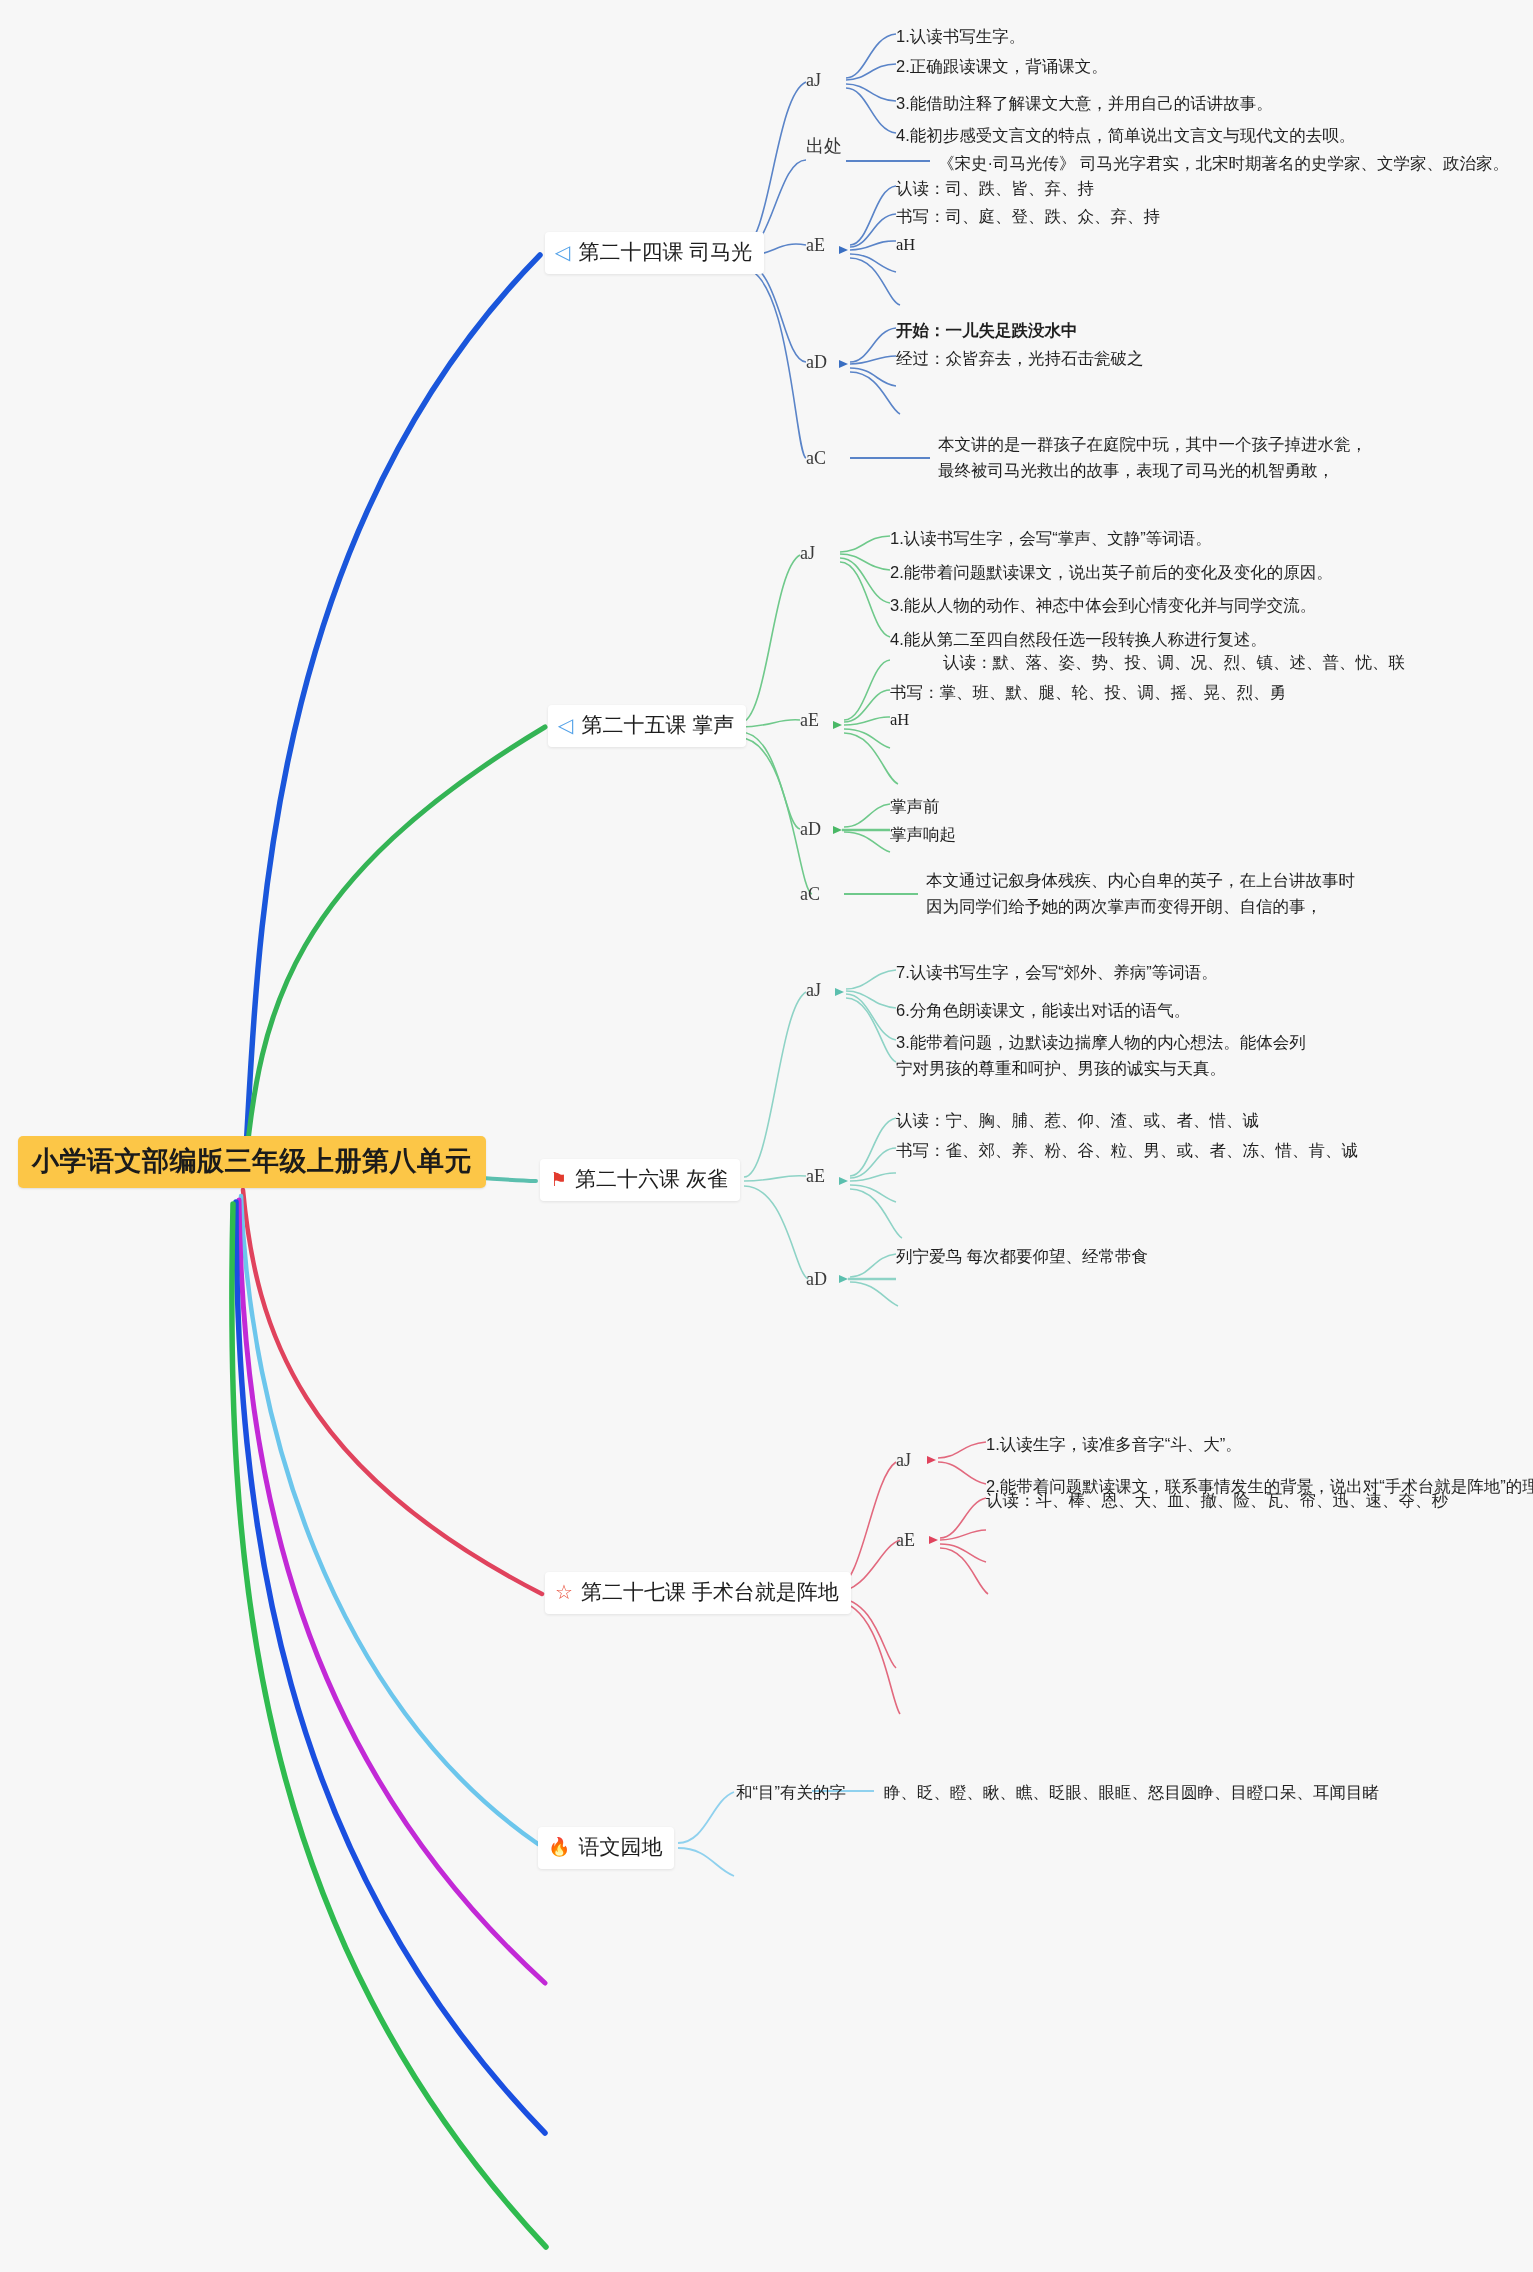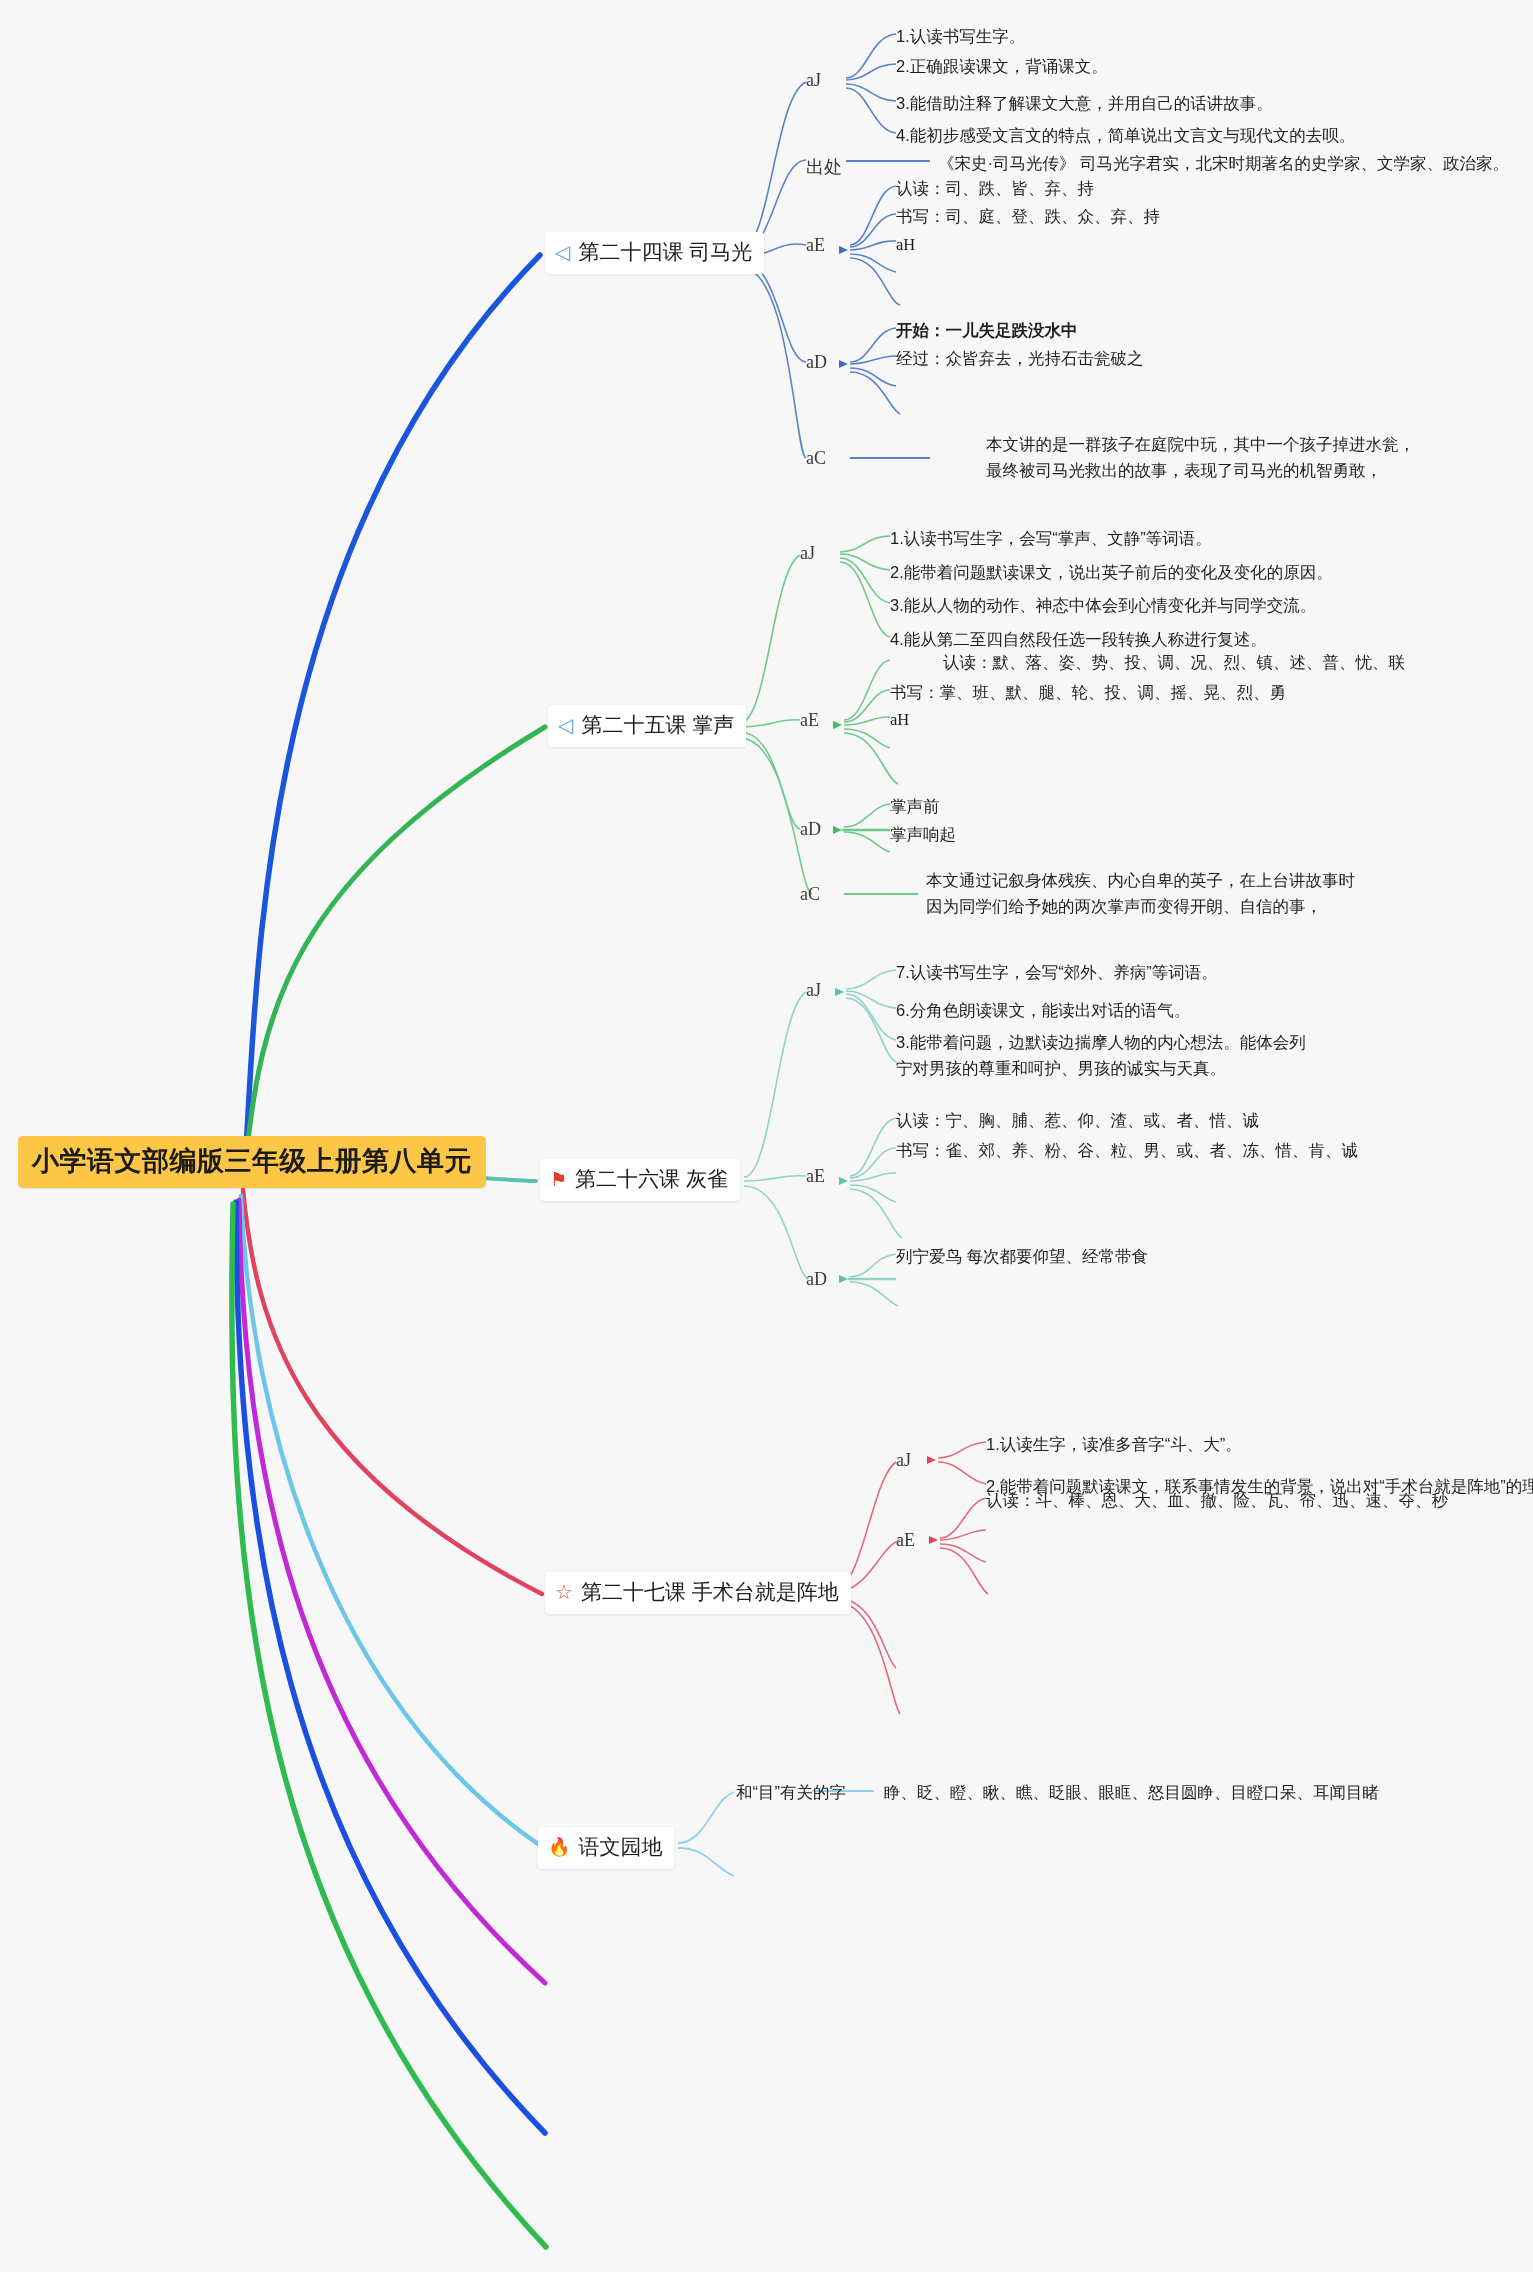--- a/index.html
+++ b/index.html
@@ -185,34 +185,34 @@
     <span class="glyph" style="color:#54a2e8;">◁</span>
     <span>第二十四课 司马光</span>
   </div>
 
   <div class="node mid" style="left:806px;top:70px;">aJ</div>
   <div class="node leaf nowrap" style="left:896px;top:24px;">1.认读书写生字。</div>
   <div class="node leaf nowrap" style="left:896px;top:54px;">2.正确跟读课文，背诵课文。</div>
   <div class="node leaf nowrap" style="left:896px;top:91px;">3.能借助注释了解课文大意，并用自己的话讲故事。</div>
   <div class="node leaf nowrap" style="left:896px;top:123px;">4.能初步感受文言文的特点，简单说出文言文与现代文的去呗。</div>
 
-  <div class="node mid" style="left:806px;top:155px;">出处</div>
+  <div class="node mid" style="left:806px;top:134px;">出处</div>
   <div class="node leaf nowrap" style="left:938px;top:151px;">《宋史·司马光传》 司马光字君实，北宋时期著名的史学家、文学家、政治家。</div>
 
   <div class="node mid" style="left:806px;top:235px;">aE</div>
   <div class="node leaf nowrap" style="left:896px;top:176px;">认读：司、跌、皆、弃、持</div>
   <div class="node leaf nowrap" style="left:896px;top:204px;">书写：司、庭、登、跌、众、弃、持</div>
   <div class="node leaf nowrap mid" style="left:896px;top:232px;">aH</div>
 
   <div class="node mid" style="left:806px;top:352px;">aD</div>
   <div class="node leaf nowrap" style="left:896px;top:318px;font-weight:bold;">开始：一儿失足跌没水中</div>
   <div class="node leaf nowrap" style="left:896px;top:346px;">经过：众皆弃去，光持石击瓮破之</div>
 
   <div class="node mid" style="left:806px;top:448px;">aC</div>
-  <div class="node leaf wide" style="left:938px;top:432px;margin-left:48px;">本文讲的是一群孩子在庭院中玩，其中一个孩子掉进水瓮，最终被司马光救出的故事，表现了司马光的机智勇敢，</div>
+  <div class="node leaf wide" style="left:938px;top:432px;">本文讲的是一群孩子在庭院中玩，其中一个孩子掉进水瓮，最终被司马光救出的故事，表现了司马光的机智勇敢，</div>
 
   <div class="node topic" style="left:548px;top:705px;">
     <span class="glyph" style="color:#54a2e8;">◁</span>
     <span>第二十五课 掌声</span>
   </div>
 
   <div class="node mid" style="left:800px;top:543px;">aJ</div>
   <div class="node leaf nowrap" style="left:890px;top:526px;">1.认读书写生字，会写“掌声、文静”等词语。</div>
   <div class="node leaf nowrap" style="left:890px;top:560px;">2.能带着问题默读课文，说出英子前后的变化及变化的原因。</div>
   <div class="node leaf nowrap" style="left:890px;top:593px;">3.能从人物的动作、神态中体会到心情变化并与同学交流。</div>

